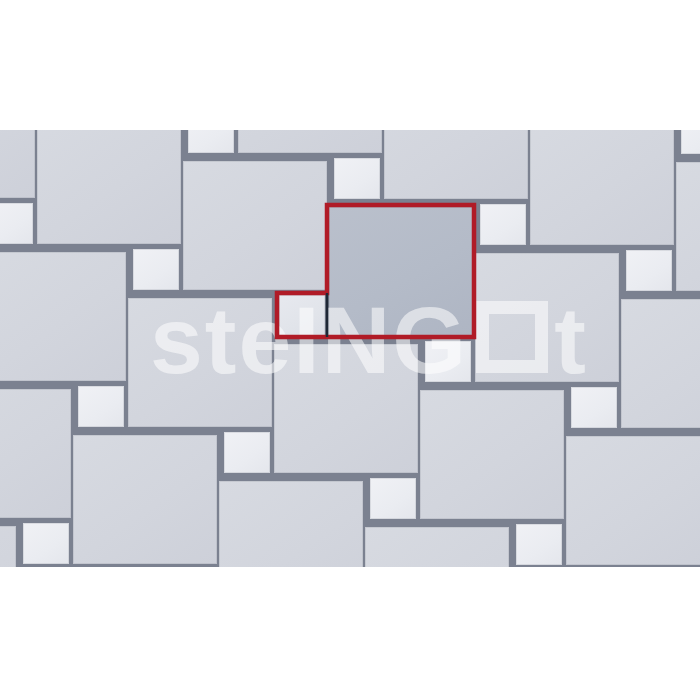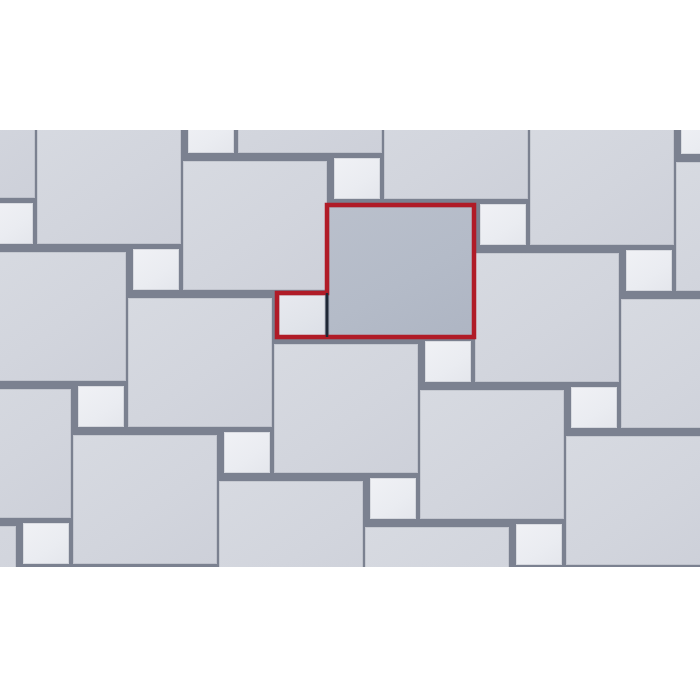--- a/index.html
+++ b/index.html
@@ -76,20 +76,23 @@
       <div class="tile large" style="left: 620.5px; top: 168.5px; width: 144px; height: 129px;"></div>
       <div class="tile large" style="left: 474.5px; top: 122.5px; width: 144px; height: 129px;"></div>
       <div class="tile large" style="left: 182.5px; top: 30.5px; width: 144px; height: 129px;"></div>
       <div class="tile large" style="left: 36.5px; top: -15.5px; width: 144px; height: 129px;"></div>
       <div class="tile large" style="left: -109.5px; top: -61.5px; width: 144px; height: 129px;"></div>
       <div class="tile large" style="left: 675.5px; top: 31.5px; width: 144px; height: 129px;"></div>
       <div class="tile large" style="left: 529.5px; top: -14.5px; width: 144px; height: 129px;"></div>
       <div class="tile large" style="left: 383.5px; top: -60.5px; width: 144px; height: 129px;"></div>
       <div class="tile large" style="left: 237.5px; top: -106.5px; width: 144px; height: 129px;"></div>
 
+    <div class="watermark" style="left: 150px; top: 163px; color: rgba(255, 255, 255, 0.55);">
+      <span>ste</span><span>ING</span><span class="sq"></span><span>t</span>
+    </div>
 
     <svg class="outline-svg" width="700" height="437">
       <path id="hl-path" fill="none" stroke-linejoin="miter" d="M 327 75 H 474 V 207 H 277 V 163 H 327 Z" stroke="#b01b27" stroke-width="4.5"></path>
       <path id="hl-divider" fill="none" d="M 327 163 V 207" stroke="#1e2735" stroke-width="2.5"></path>
     </svg>
 
   </div>
 
 </div>
 

